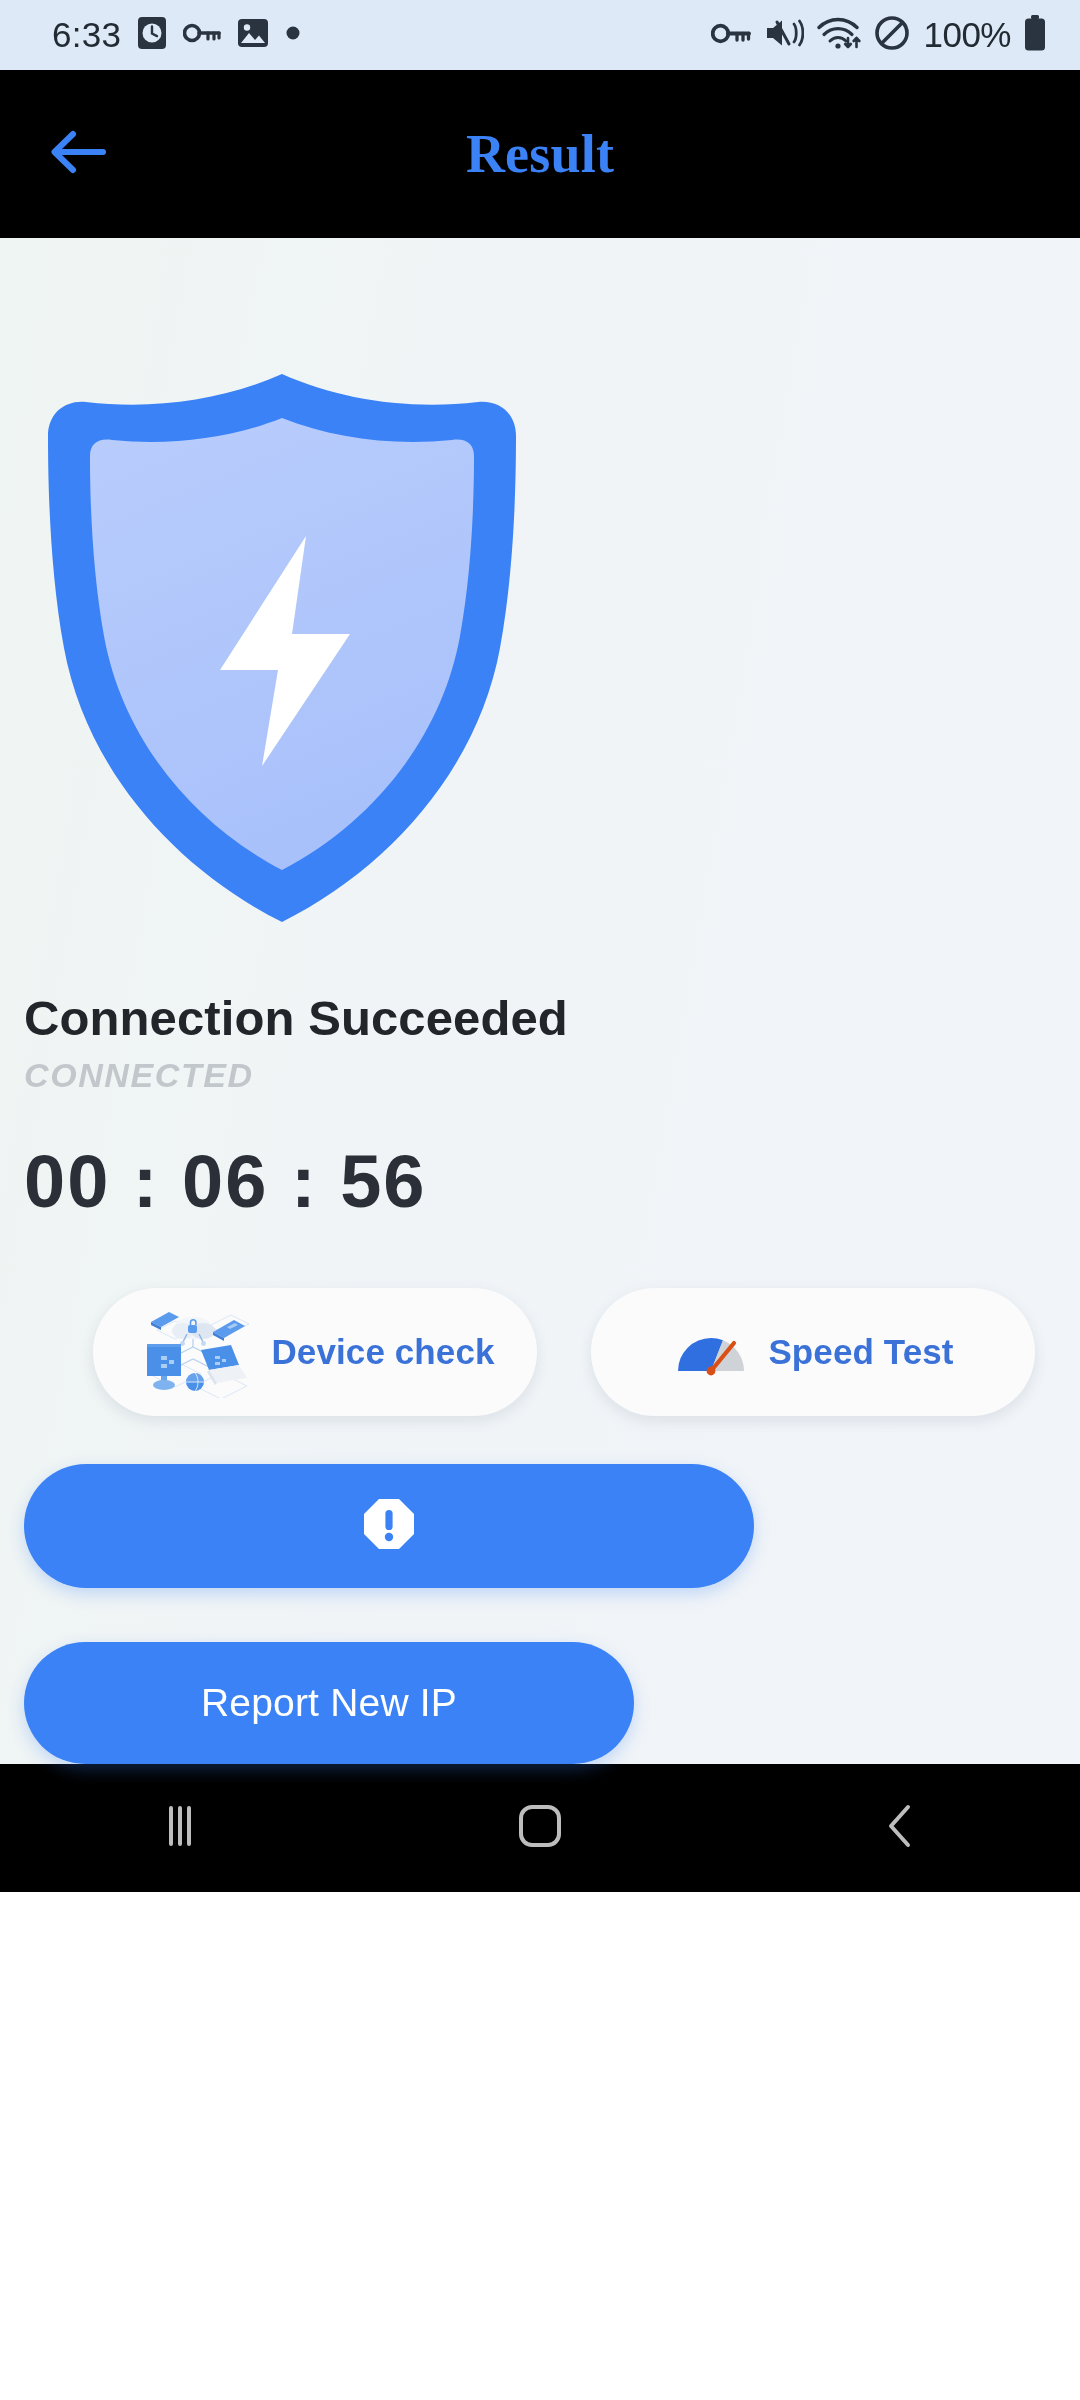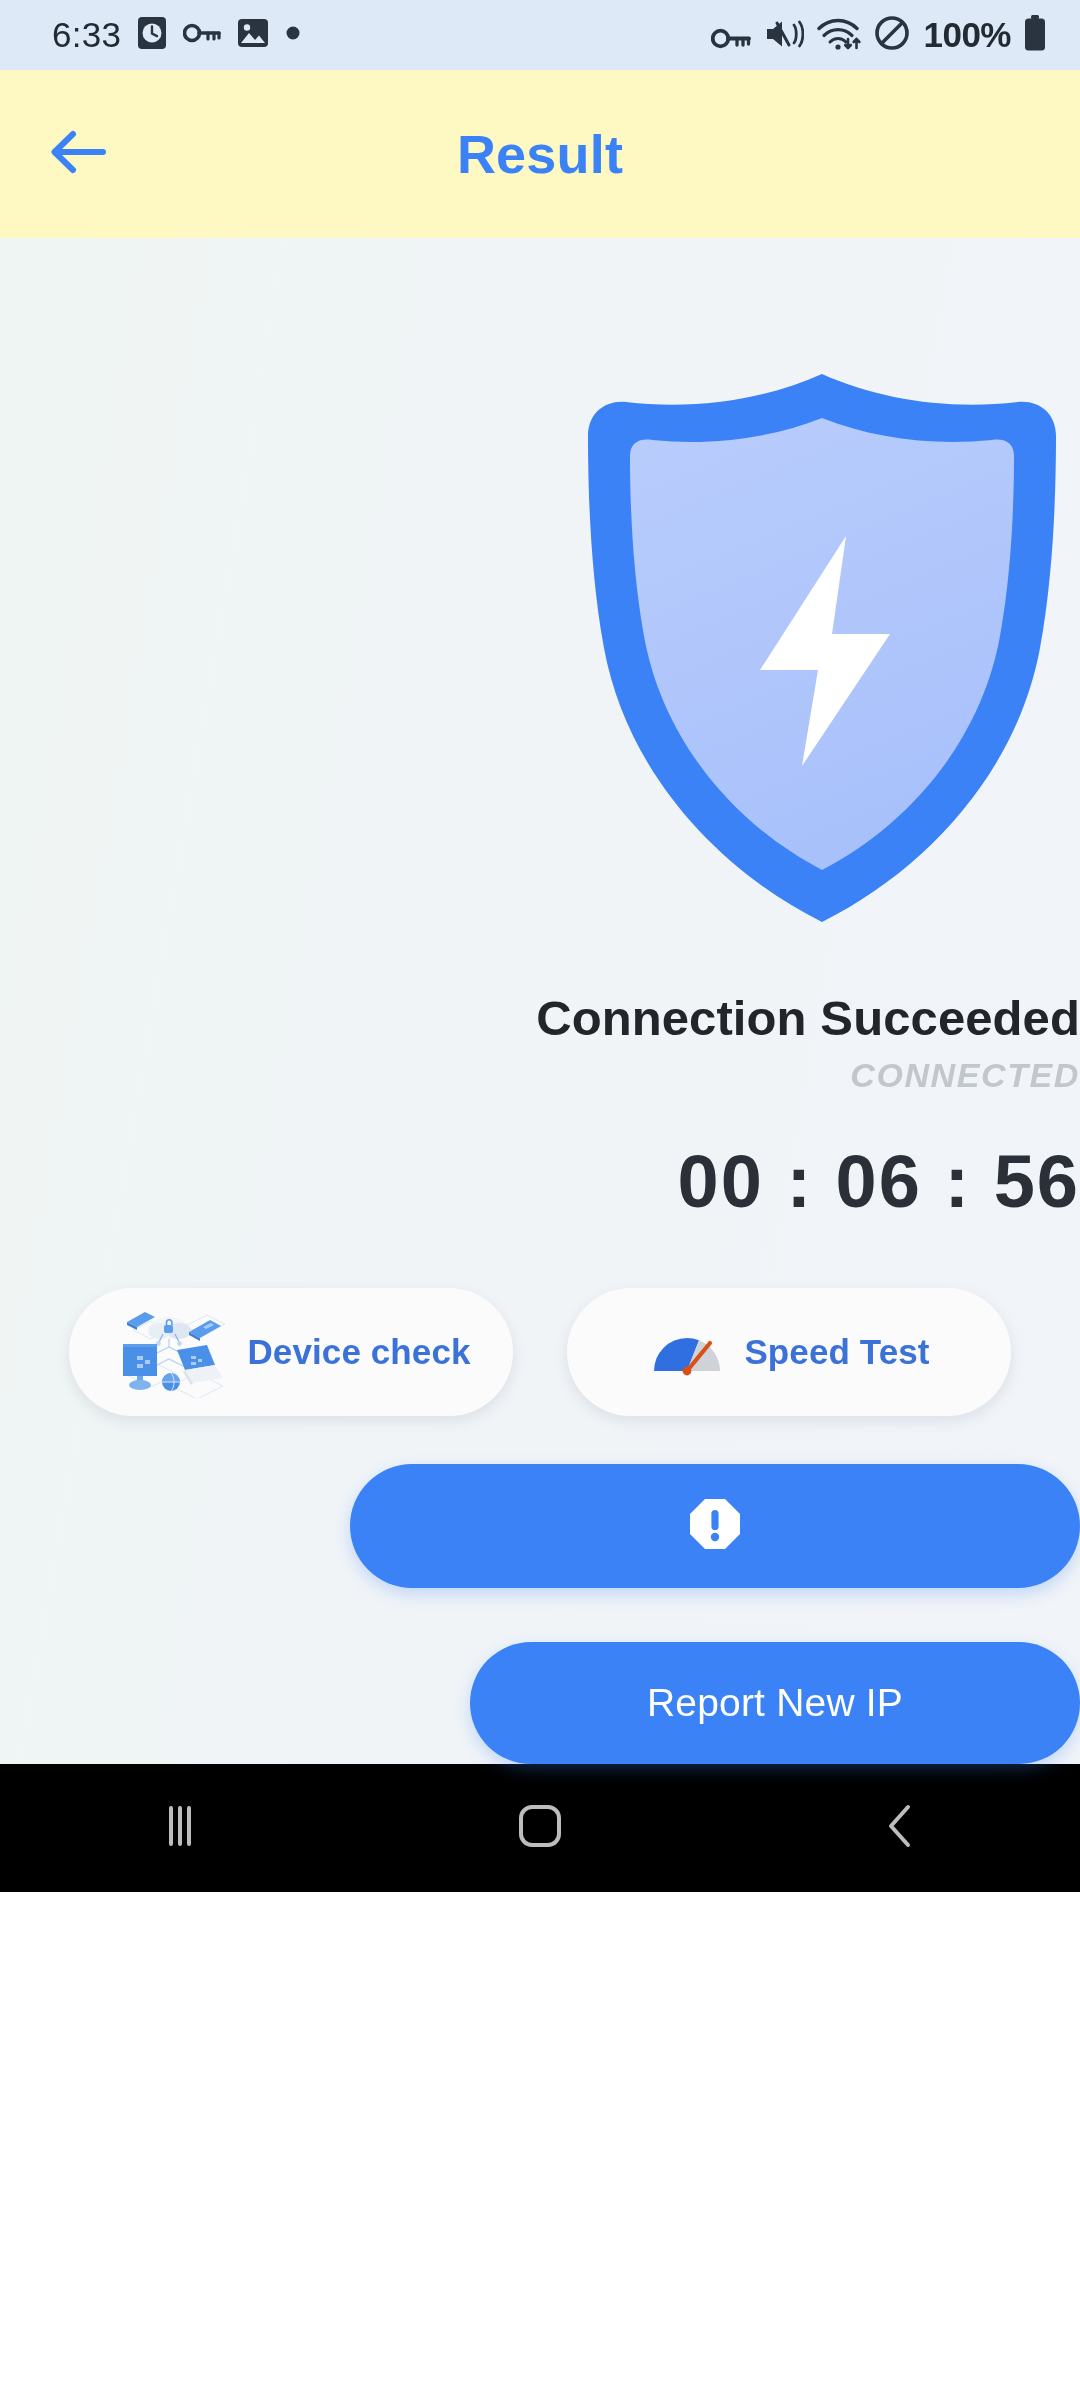--- a/index.html
+++ b/index.html
@@ -18,50 +18,50 @@
   
   #status-bar {
     height:70px; flex:0 0 70px;
     background:#dde9f6;
     display:flex; align-items:center;
     padding:0 34px 0 52px;
     color:#2a3440;
   }
   .sb-left { display:flex; align-items:center; gap:16px; flex:0 0 auto; }
   .sb-spacer { flex:1 1 auto; }
-  .sb-right { display:flex; align-items:flex-end; gap:13px; flex:0 0 auto;font-weight:bold; }
+  .sb-right { display:flex; align-items:center; gap:13px; flex:0 0 auto; }
   #sb-clock-text { font-size:35px; letter-spacing:.3px; color:#222b33; }
   #sb-battery-text { font-size:35px; color:#222b33; letter-spacing:-.5px; }
   .sb-ic { display:block; }
 
   
   #app-bar {
     height:168px; flex:0 0 168px;
-    background:#fef9c3;
+    background:#000000;
     position:relative;
-    display:flex; align-items:center;
+    display:flex; align-items:center;font-family:Liberation Serif, serif;
   }
   #back-button {
     position:absolute; left:28px; top:50%; transform:translateY(-50%);
     width:100px; height:100px;
     display:flex; align-items:center; justify-content:center;
     cursor:pointer;
   }
   #page-title {
     width:100%; text-align:center;
     font-size:54px; font-weight:bold; color:#3b82f6;
     letter-spacing:.2px;
   }
 
   
   #content {
     flex:1 1 auto;
     position:relative;
     background:linear-gradient(100deg,#eff5f2 0%,#f0f4f7 42%,#f1f4f8 100%);
-    display:flex; flex-direction:column; align-items:flex-end;
+    display:flex; flex-direction:column; align-items:flex-start;padding-left:24px;
   }
 
   #shield-wrap { margin-top:110px; width:516px; height:580px; }
   #shield-wrap svg { display:block; width:100%; height:100%; }
 
   #status-title {
     margin-top:62px;
     font-size:49px; font-weight:bold; color:#22262b;
     letter-spacing:.1px;
   }

